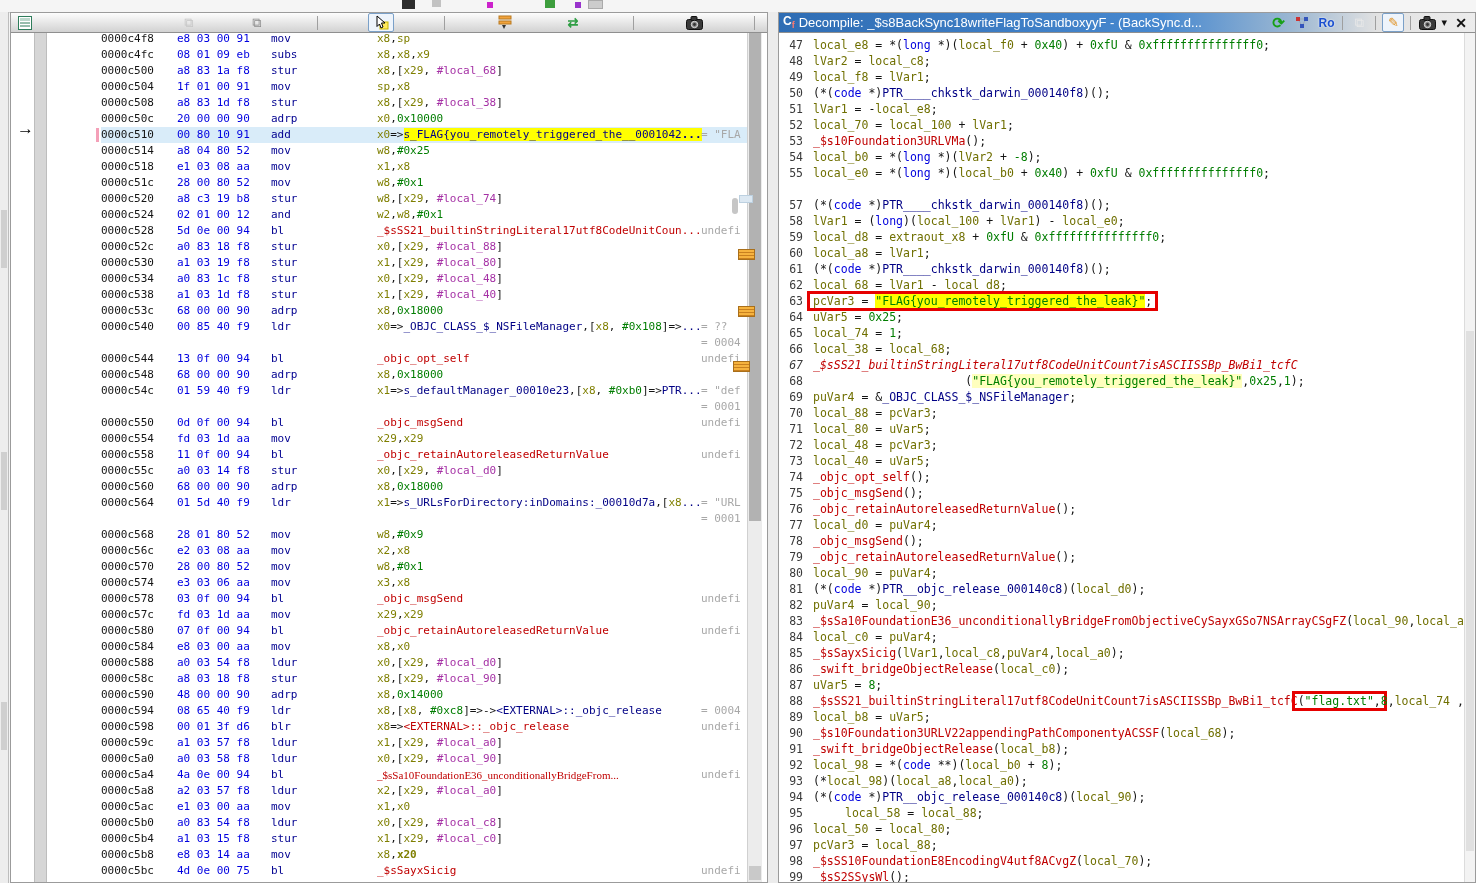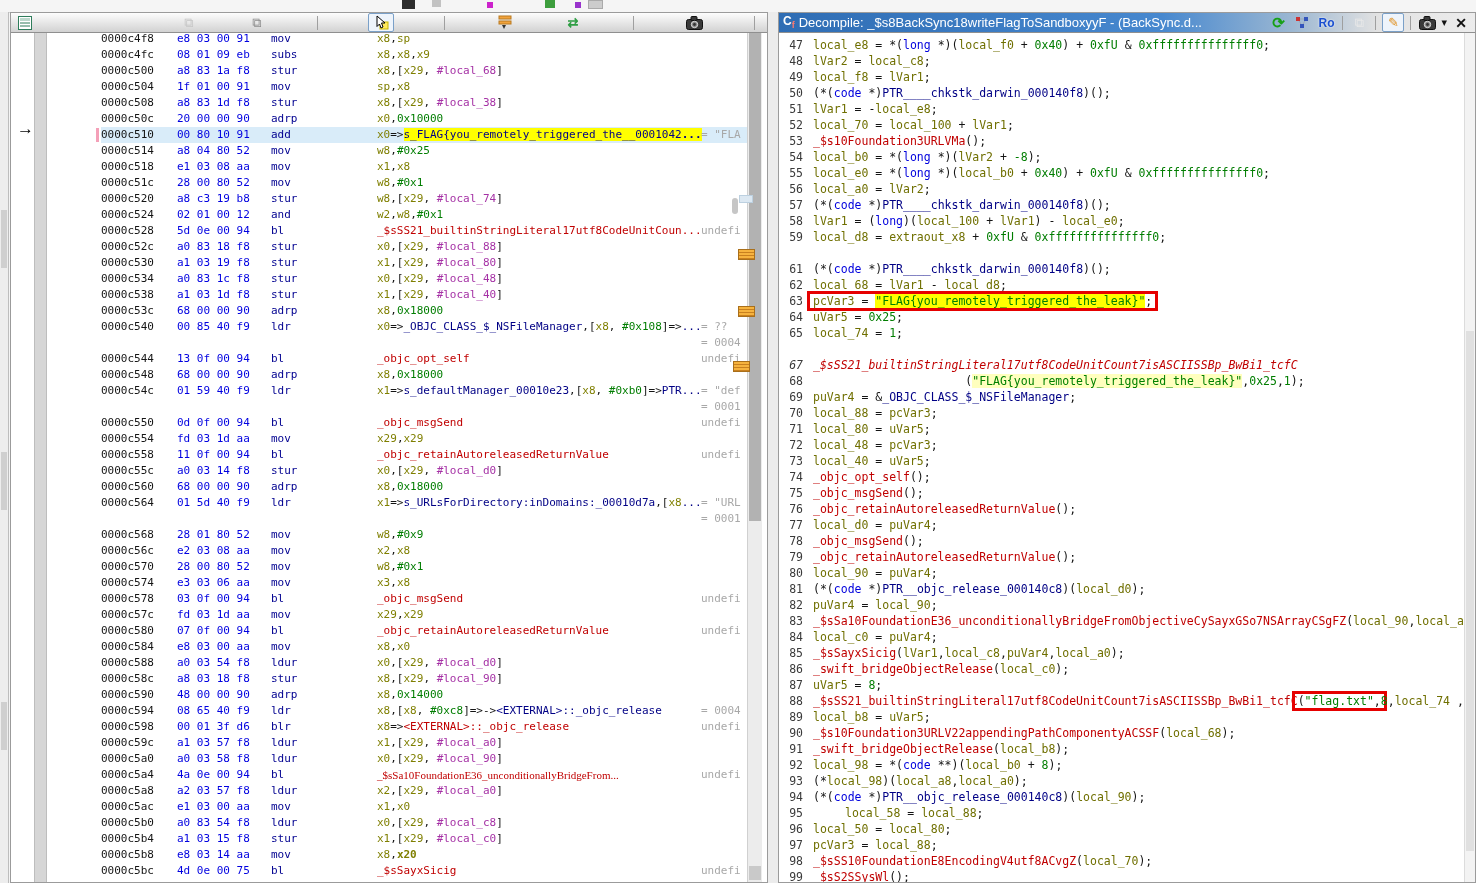--- a/index.html
+++ b/index.html
@@ -252,29 +252,30 @@
       <div id="dlines">
           <div class="dline" style="top: 4px;"><span class="lno">47</span><span class="dcode"><span style="color: rgb(111, 111, 0);">local_e8</span><span style="color: rgb(20, 20, 20);"> = *(</span><span style="color: rgb(0, 0, 221);">long</span><span style="color: rgb(20, 20, 20);"> *)(</span><span style="color: rgb(111, 111, 0);">local_f0</span><span style="color: rgb(20, 20, 20);"> + </span><span style="color: rgb(0, 125, 0);">0x40</span><span style="color: rgb(20, 20, 20);">) + </span><span style="color: rgb(0, 125, 0);">0xfU</span><span style="color: rgb(20, 20, 20);"> &amp; </span><span style="color: rgb(0, 125, 0);">0xfffffffffffffff0</span><span style="color: rgb(20, 20, 20);">;</span></span></div>
           <div class="dline" style="top: 20px;"><span class="lno">48</span><span class="dcode"><span style="color: rgb(111, 111, 0);">lVar2</span><span style="color: rgb(20, 20, 20);"> = </span><span style="color: rgb(111, 111, 0);">local_c8</span><span style="color: rgb(20, 20, 20);">;</span></span></div>
           <div class="dline" style="top: 36px;"><span class="lno">49</span><span class="dcode"><span style="color: rgb(111, 111, 0);">local_f8</span><span style="color: rgb(20, 20, 20);"> = </span><span style="color: rgb(111, 111, 0);">lVar1</span><span style="color: rgb(20, 20, 20);">;</span></span></div>
           <div class="dline" style="top: 52px;"><span class="lno">50</span><span class="dcode"><span style="color: rgb(20, 20, 20);">(*(</span><span style="color: rgb(0, 0, 221);">code</span><span style="color: rgb(20, 20, 20);"> *)</span><span style="color: rgb(0, 0, 133);">PTR____chkstk_darwin_000140f8</span><span style="color: rgb(20, 20, 20);">)();</span></span></div>
           <div class="dline" style="top: 68px;"><span class="lno">51</span><span class="dcode"><span style="color: rgb(111, 111, 0);">lVar1</span><span style="color: rgb(20, 20, 20);"> = -</span><span style="color: rgb(111, 111, 0);">local_e8</span><span style="color: rgb(20, 20, 20);">;</span></span></div>
           <div class="dline" style="top: 84px;"><span class="lno">52</span><span class="dcode"><span style="color: rgb(111, 111, 0);">local_70</span><span style="color: rgb(20, 20, 20);"> = </span><span style="color: rgb(111, 111, 0);">local_100</span><span style="color: rgb(20, 20, 20);"> + </span><span style="color: rgb(111, 111, 0);">lVar1</span><span style="color: rgb(20, 20, 20);">;</span></span></div>
           <div class="dline" style="top: 100px;"><span class="lno">53</span><span class="dcode"><span style="color: rgb(192, 0, 0);">_$s10Foundation3URLVMa</span><span style="color: rgb(20, 20, 20);">();</span></span></div>
           <div class="dline" style="top: 116px;"><span class="lno">54</span><span class="dcode"><span style="color: rgb(111, 111, 0);">local_b0</span><span style="color: rgb(20, 20, 20);"> = *(</span><span style="color: rgb(0, 0, 221);">long</span><span style="color: rgb(20, 20, 20);"> *)(</span><span style="color: rgb(111, 111, 0);">lVar2</span><span style="color: rgb(20, 20, 20);"> + </span><span style="color: rgb(0, 125, 0);">-8</span><span style="color: rgb(20, 20, 20);">);</span></span></div>
           <div class="dline" style="top: 132px;"><span class="lno">55</span><span class="dcode"><span style="color: rgb(111, 111, 0);">local_e0</span><span style="color: rgb(20, 20, 20);"> = *(</span><span style="color: rgb(0, 0, 221);">long</span><span style="color: rgb(20, 20, 20);"> *)(</span><span style="color: rgb(111, 111, 0);">local_b0</span><span style="color: rgb(20, 20, 20);"> + </span><span style="color: rgb(0, 125, 0);">0x40</span><span style="color: rgb(20, 20, 20);">) + </span><span style="color: rgb(0, 125, 0);">0xfU</span><span style="color: rgb(20, 20, 20);"> &amp; </span><span style="color: rgb(0, 125, 0);">0xfffffffffffffff0</span><span style="color: rgb(20, 20, 20);">;</span></span></div>
-          <div class="dline" style="top: 148px;"><span class="lno">56</span><span class="dcode"><span style="color: rgb(111, 111, 0);">local_a0</span><span style="color: rgb(20, 20, 20);"> = </span><span style="color: rgb(111, 111, 0);">lVar2</span><span style="color: rgb(20, 20, 20);">;</span></span></div>
           <div class="dline" style="top: 164px;"><span class="lno">57</span><span class="dcode"><span style="color: rgb(20, 20, 20);">(*(</span><span style="color: rgb(0, 0, 221);">code</span><span style="color: rgb(20, 20, 20);"> *)</span><span style="color: rgb(0, 0, 133);">PTR____chkstk_darwin_000140f8</span><span style="color: rgb(20, 20, 20);">)();</span></span></div>
           <div class="dline" style="top: 180px;"><span class="lno">58</span><span class="dcode"><span style="color: rgb(111, 111, 0);">lVar1</span><span style="color: rgb(20, 20, 20);"> = (</span><span style="color: rgb(0, 0, 221);">long</span><span style="color: rgb(20, 20, 20);">)(</span><span style="color: rgb(111, 111, 0);">local_100</span><span style="color: rgb(20, 20, 20);"> + </span><span style="color: rgb(111, 111, 0);">lVar1</span><span style="color: rgb(20, 20, 20);">) - </span><span style="color: rgb(111, 111, 0);">local_e0</span><span style="color: rgb(20, 20, 20);">;</span></span></div>
           <div class="dline" style="top: 196px;"><span class="lno">59</span><span class="dcode"><span style="color: rgb(111, 111, 0);">local_d8</span><span style="color: rgb(20, 20, 20);"> = </span><span style="color: rgb(111, 111, 0);">extraout_x8</span><span style="color: rgb(20, 20, 20);"> + </span><span style="color: rgb(0, 125, 0);">0xfU</span><span style="color: rgb(20, 20, 20);"> &amp; </span><span style="color: rgb(0, 125, 0);">0xfffffffffffffff0</span><span style="color: rgb(20, 20, 20);">;</span></span></div>
+          <div class="dline" style="top: 212px;"><span class="lno">60</span><span class="dcode"><span style="color: rgb(111, 111, 0);">local_a8</span><span style="color: rgb(20, 20, 20);"> = </span><span style="color: rgb(111, 111, 0);">lVar1</span><span style="color: rgb(20, 20, 20);">;</span></span></div>
           <div class="dline" style="top: 228px;"><span class="lno">61</span><span class="dcode"><span style="color: rgb(20, 20, 20);">(*(</span><span style="color: rgb(0, 0, 221);">code</span><span style="color: rgb(20, 20, 20);"> *)</span><span style="color: rgb(0, 0, 133);">PTR____chkstk_darwin_000140f8</span><span style="color: rgb(20, 20, 20);">)();</span></span></div>
           <div class="dline" style="top: 244px;"><span class="lno">62</span><span class="dcode"><span style="color: rgb(111, 111, 0);">local_68</span><span style="color: rgb(20, 20, 20);"> = </span><span style="color: rgb(111, 111, 0);">lVar1</span><span style="color: rgb(20, 20, 20);"> - </span><span style="color: rgb(111, 111, 0);">local_d8</span><span style="color: rgb(20, 20, 20);">;</span></span></div>
           <div class="dline" style="top: 260px;"><span class="lno">63</span><span class="dcode"><span class="redbox"><span style="color: rgb(111, 111, 0);">pcVar3</span><span style="color: rgb(20, 20, 20);"> = </span><span class="y1" style="color: rgb(0, 128, 0);">"FLAG{you_remotely_triggered_the_leak}"</span><span style="color: rgb(20, 20, 20);">;</span></span></span></div>
           <div class="dline" style="top: 276px;"><span class="lno">64</span><span class="dcode"><span style="color: rgb(111, 111, 0);">uVar5</span><span style="color: rgb(20, 20, 20);"> = </span><span style="color: rgb(0, 125, 0);">0x25</span><span style="color: rgb(20, 20, 20);">;</span></span></div>
           <div class="dline" style="top: 292px;"><span class="lno">65</span><span class="dcode"><span style="color: rgb(111, 111, 0);">local_74</span><span style="color: rgb(20, 20, 20);"> = </span><span style="color: rgb(0, 125, 0);">1</span><span style="color: rgb(20, 20, 20);">;</span></span></div>
+          <div class="dline" style="top: 308px;"><span class="lno">66</span><span class="dcode"><span style="color: rgb(111, 111, 0);">local_38</span><span style="color: rgb(20, 20, 20);"> = </span><span style="color: rgb(111, 111, 0);">local_68</span><span style="color: rgb(20, 20, 20);">;</span></span></div>
           <div class="dline" style="top: 324px; font-style: italic;"><span class="lno">67</span><span class="dcode"><span style="color: rgb(192, 0, 0);">_$sSS21_builtinStringLiteral17utf8CodeUnitCount7isASCIISSBp_BwBi1_tcfC</span></span></div>
           <div class="dline" style="top: 340px;"><span class="lno">68</span><span class="dcode"><span style="color: rgb(20, 20, 20);">                      (</span><span class="y2" style="color: rgb(0, 128, 0);">"FLAG{you_remotely_triggered_the_leak}"</span><span style="color: rgb(20, 20, 20);">,</span><span style="color: rgb(0, 125, 0);">0x25</span><span style="color: rgb(20, 20, 20);">,</span><span style="color: rgb(0, 125, 0);">1</span><span style="color: rgb(20, 20, 20);">);</span></span></div>
           <div class="dline" style="top: 356px;"><span class="lno">69</span><span class="dcode"><span style="color: rgb(111, 111, 0);">puVar4</span><span style="color: rgb(20, 20, 20);"> = &amp;</span><span style="color: rgb(0, 0, 133);">_OBJC_CLASS_$_NSFileManager</span><span style="color: rgb(20, 20, 20);">;</span></span></div>
           <div class="dline" style="top: 372px;"><span class="lno">70</span><span class="dcode"><span style="color: rgb(111, 111, 0);">local_88</span><span style="color: rgb(20, 20, 20);"> = </span><span style="color: rgb(111, 111, 0);">pcVar3</span><span style="color: rgb(20, 20, 20);">;</span></span></div>
           <div class="dline" style="top: 388px;"><span class="lno">71</span><span class="dcode"><span style="color: rgb(111, 111, 0);">local_80</span><span style="color: rgb(20, 20, 20);"> = </span><span style="color: rgb(111, 111, 0);">uVar5</span><span style="color: rgb(20, 20, 20);">;</span></span></div>
           <div class="dline" style="top: 404px;"><span class="lno">72</span><span class="dcode"><span style="color: rgb(111, 111, 0);">local_48</span><span style="color: rgb(20, 20, 20);"> = </span><span style="color: rgb(111, 111, 0);">pcVar3</span><span style="color: rgb(20, 20, 20);">;</span></span></div>
           <div class="dline" style="top: 420px;"><span class="lno">73</span><span class="dcode"><span style="color: rgb(111, 111, 0);">local_40</span><span style="color: rgb(20, 20, 20);"> = </span><span style="color: rgb(111, 111, 0);">uVar5</span><span style="color: rgb(20, 20, 20);">;</span></span></div>
           <div class="dline" style="top: 436px;"><span class="lno">74</span><span class="dcode"><span style="color: rgb(192, 0, 0);">_objc_opt_self</span><span style="color: rgb(20, 20, 20);">();</span></span></div>
           <div class="dline" style="top: 452px;"><span class="lno">75</span><span class="dcode"><span style="color: rgb(192, 0, 0);">_objc_msgSend</span><span style="color: rgb(20, 20, 20);">();</span></span></div>
           <div class="dline" style="top: 468px;"><span class="lno">76</span><span class="dcode"><span style="color: rgb(192, 0, 0);">_objc_retainAutoreleasedReturnValue</span><span style="color: rgb(20, 20, 20);">();</span></span></div>

